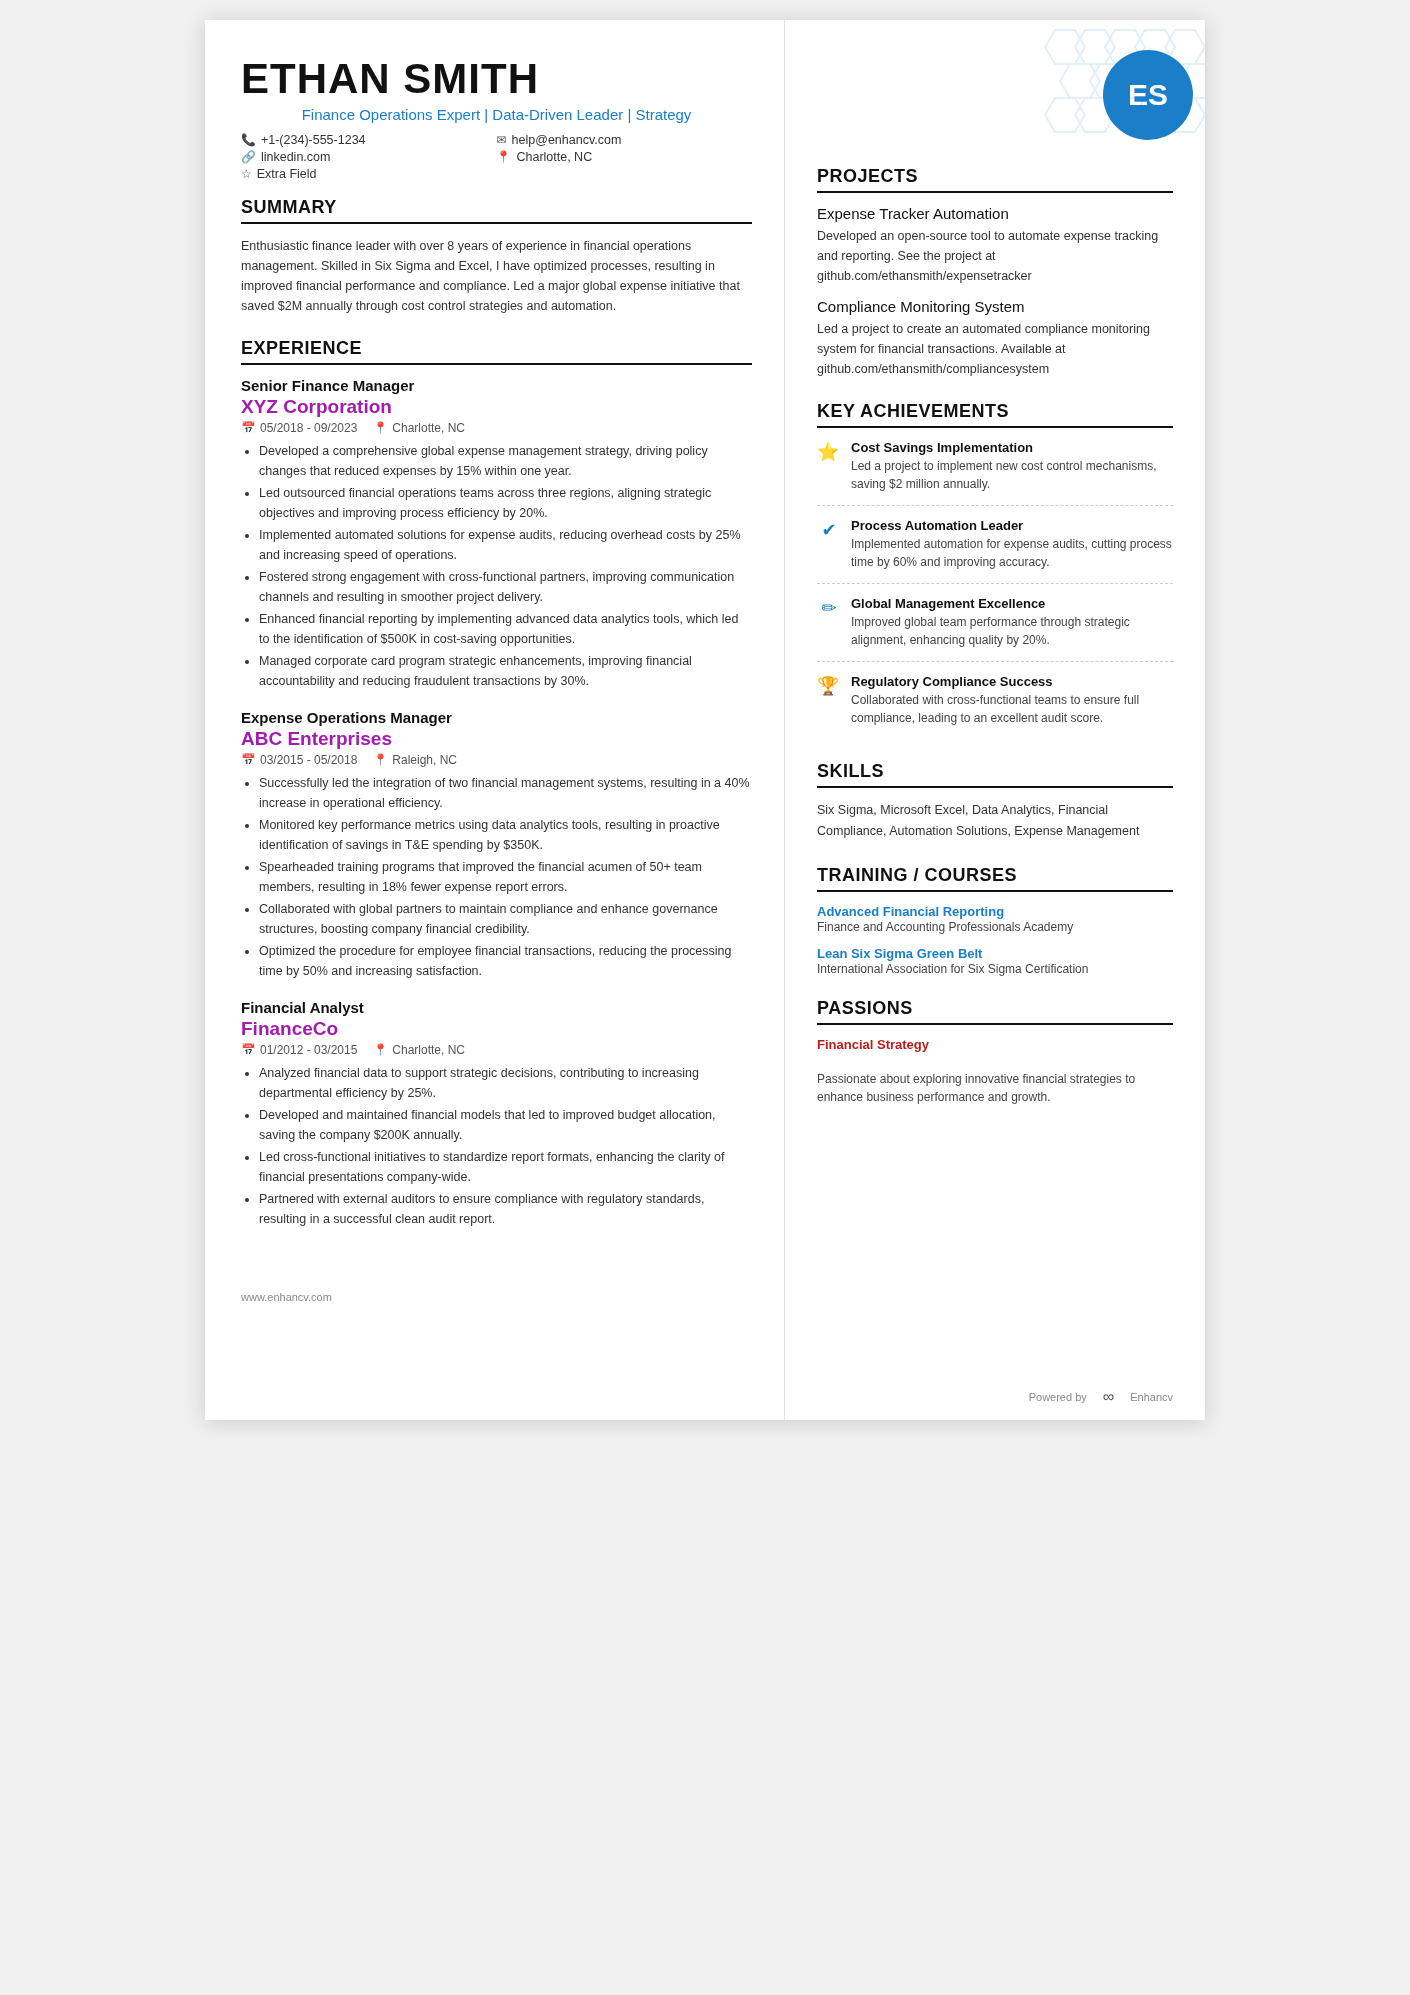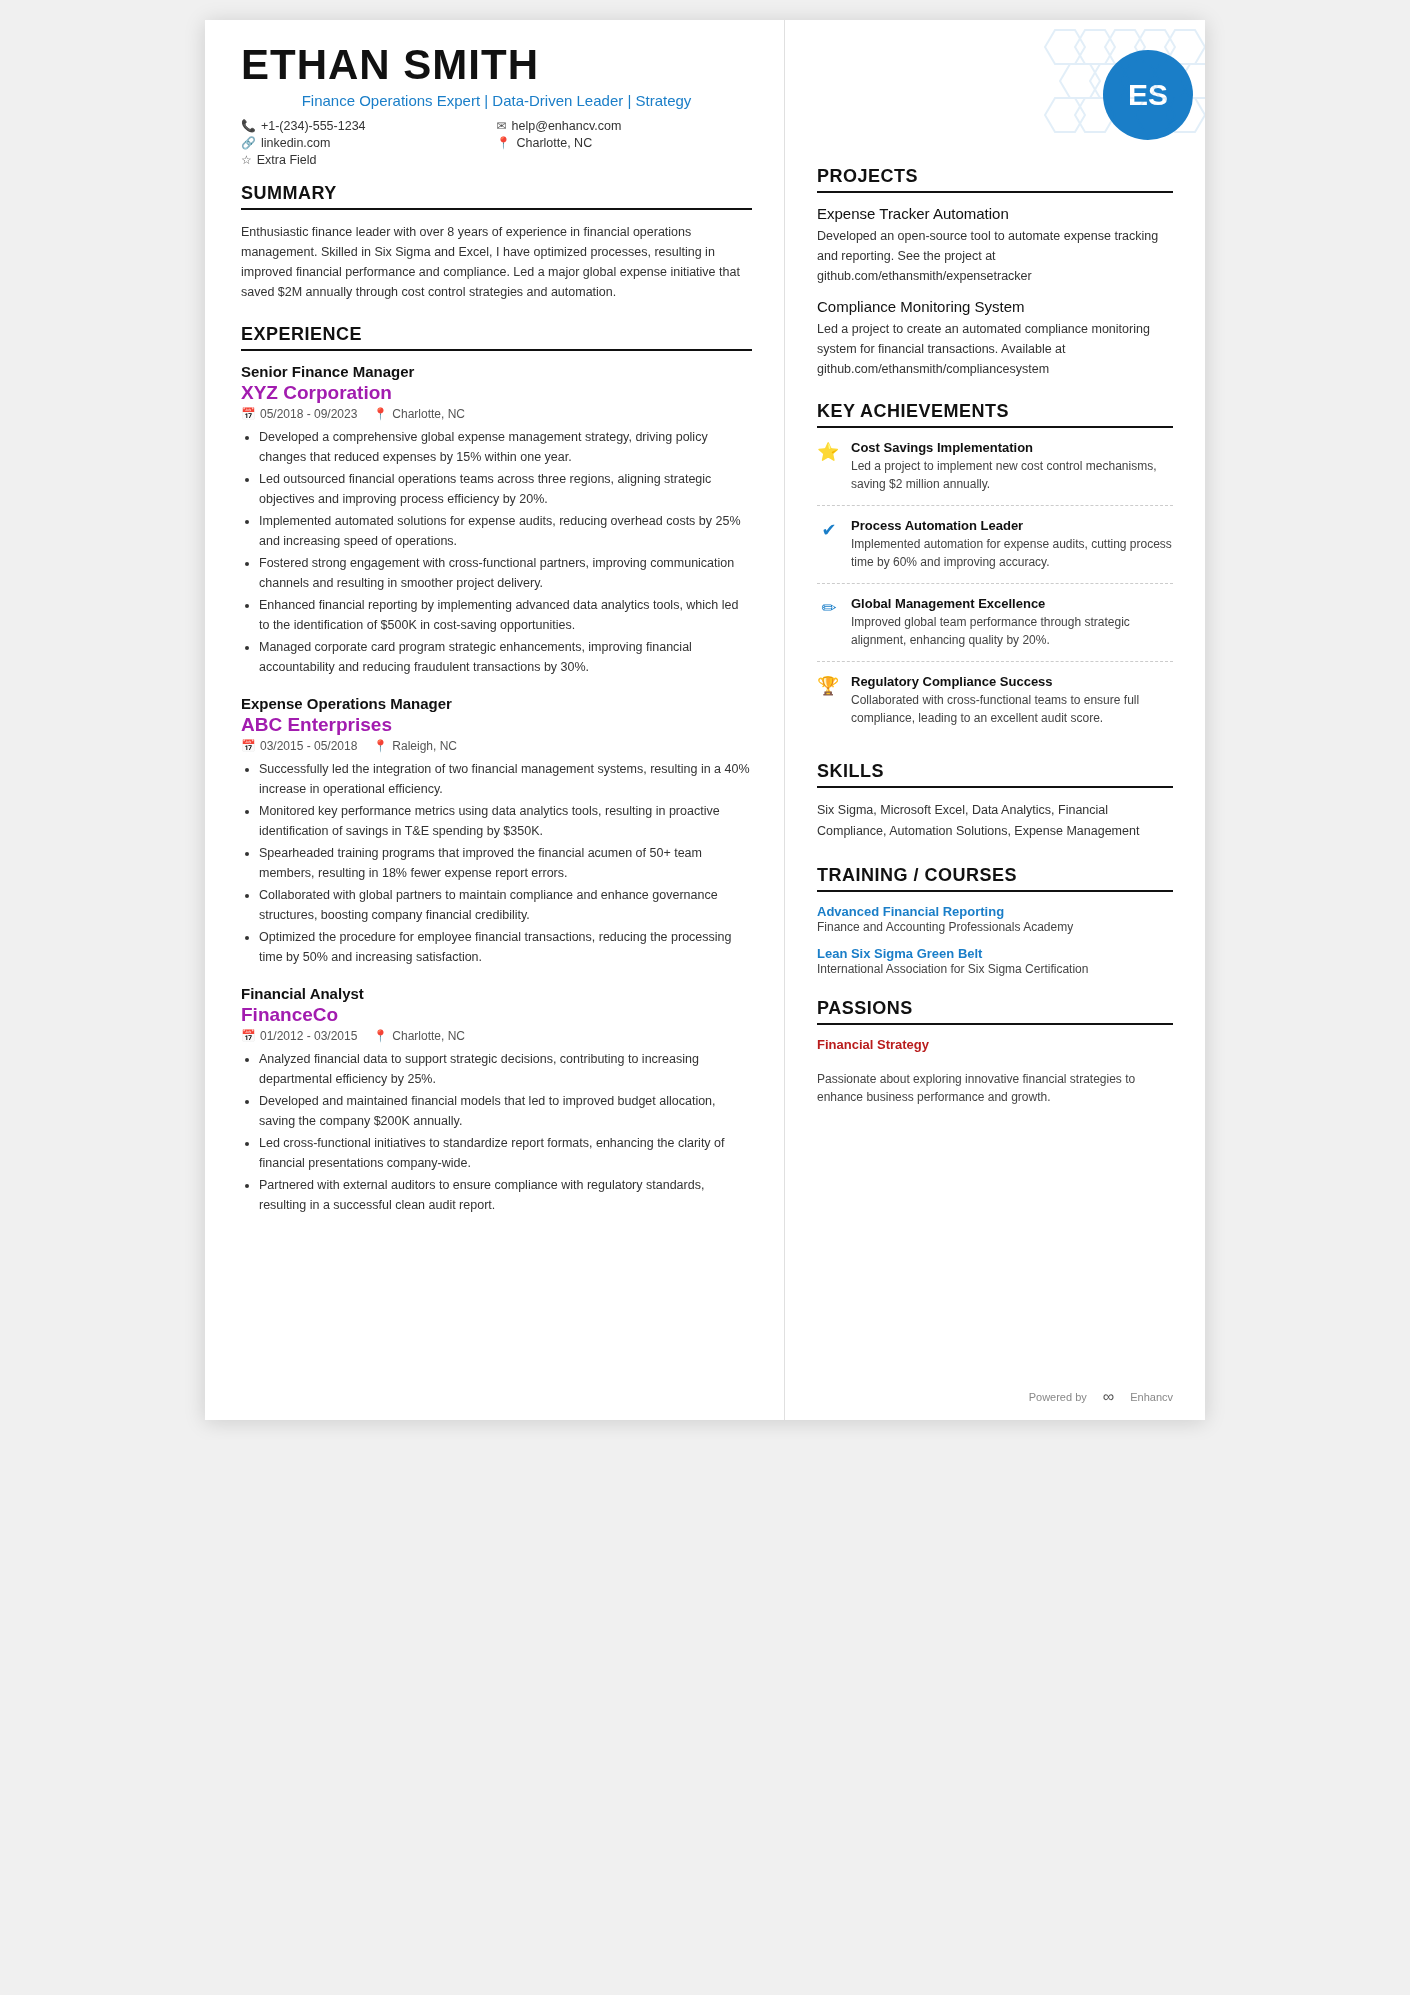--- a/index.html
+++ b/index.html
@@ -16,21 +16,21 @@
       background: #fff;
       display: flex;
       flex-direction: row;
       min-height: 1400px;
       position: relative;
       box-shadow: 0 2px 20px rgba(0,0,0,0.15);
     }
     
     .left-col {
       width: 58%;
-      padding: 22px 32px 36px 36px;
+      padding: 36px 32px 36px 36px;
       border-right: 1px solid #e0e0e0;
     }
     
     .right-col {
       width: 42%;
       padding: 36px 32px 36px 32px;
       position: relative;
     }
 
     
@@ -350,20 +350,23 @@
         </div>
         <ul class="job-bullets">
           <li>Analyzed financial data to support strategic decisions, contributing to increasing departmental efficiency by 25%.</li>
           <li>Developed and maintained financial models that led to improved budget allocation, saving the company $200K annually.</li>
           <li>Led cross-functional initiatives to standardize report formats, enhancing the clarity of financial presentations company-wide.</li>
           <li>Partnered with external auditors to ensure compliance with regulatory standards, resulting in a successful clean audit report.</li>
         </ul>
       </div>
     </div>
 
+    <div style="margin-top: auto; padding-top: 40px;">
+      <span style="font-size:11px; color:#888;">www.enhancv.com</span>
+    </div>
   </div>
 
   <div class="right-col">
 
     <div class="avatar-circle">
       <span>ES</span>
     </div>
 
     <div class="hex-pattern">
       <svg width="200" height="200" viewBox="0 0 200 200" opacity="0.12">

